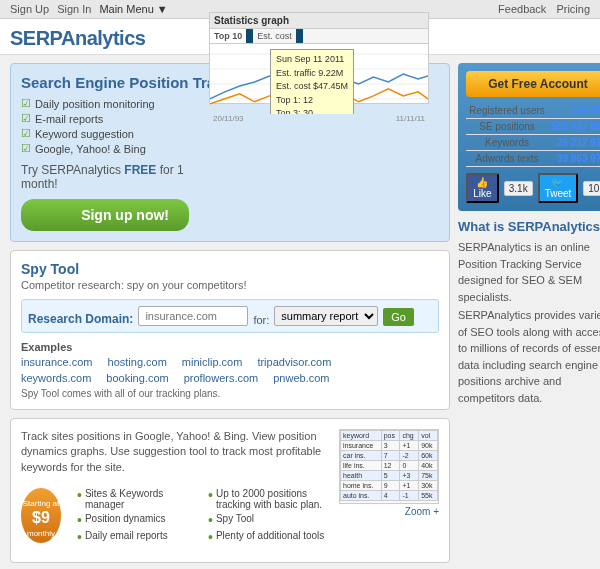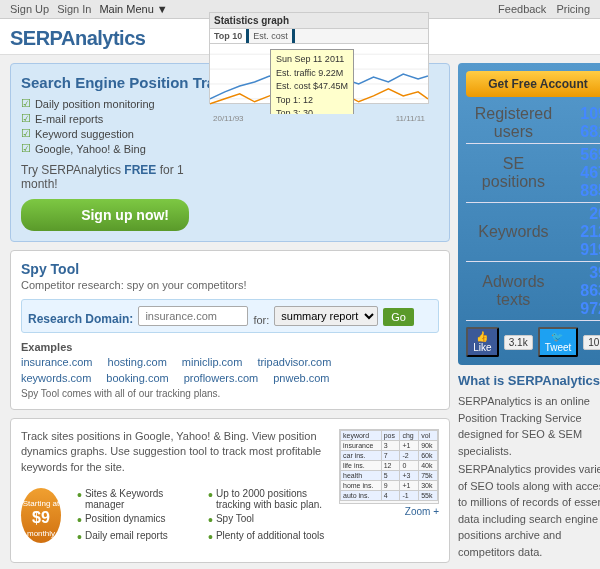--- a/index.html
+++ b/index.html
@@ -72,21 +72,21 @@
       margin-left: 10px;
       width: 220px;
       height: 92px;
       border: 1px solid #ccc;
       background: #fff;
       float: right;
       margin-top: -85px;
     }
     #stats-graph-title { font-size: 10px; background: #e8e8e8; padding: 2px 4px; border-bottom: 1px solid #ccc; font-weight: bold; }
     #graph-tabs { display: flex; background: #f5f5f5; border-bottom: 1px solid #ccc; }
-    .graph-tab { font-size: 9px; padding: 2px 4px; cursor: pointer; color: #555; border-right: 3px solid #0c4a6e; }
+    .graph-tab { font-size: 9px; padding: 2px 4px; cursor: pointer; color: #555; border-right: 7px solid #0c4a6e; }
     .graph-tab.active { background: #fff; font-weight: bold; }
     #graph-area { position: relative; height: 70px; overflow: hidden; }
     #graph-svg { width: 100%; height: 100%; }
 
     
     #graph-tooltip {
       position: absolute;
       top: 5px;
       left: 60px;
       background: #ffffcc;
@@ -179,21 +179,21 @@
       font-weight: bold;
       cursor: pointer;
       width: 100%;
       text-align: center;
       display: block;
     }
 
     
     #stats-table { width: 100%; border-collapse: collapse; margin-top: 6px; }
     #stats-table tr { border-bottom: 1px solid #dde; }
-    #stats-table td { padding: 2px 3px; font-size: 16px; }
+    #stats-table td { padding: 2px 3px; font-size: 10px; }
     #stats-table td.stat-label { color: #555; }
     #stats-table td.stat-value { color: #cc4400; font-weight: bold; text-align: right; }
 
     
     #social-row { display: flex; gap: 5px; align-items: center; margin-top: 6px; font-size: 10px; }
     .fb-like { background: #3b5998; color: white; padding: 2px 5px; border-radius: 2px; font-size: 10px; cursor: pointer; }
     .tweet-btn { background: #1da1f2; color: white; padding: 2px 5px; border-radius: 2px; font-size: 10px; cursor: pointer; }
     .count-badge { background: #f0f0f0; border: 1px solid #ccc; padding: 1px 4px; border-radius: 2px; font-size: 10px; color: #333; }
 
     

